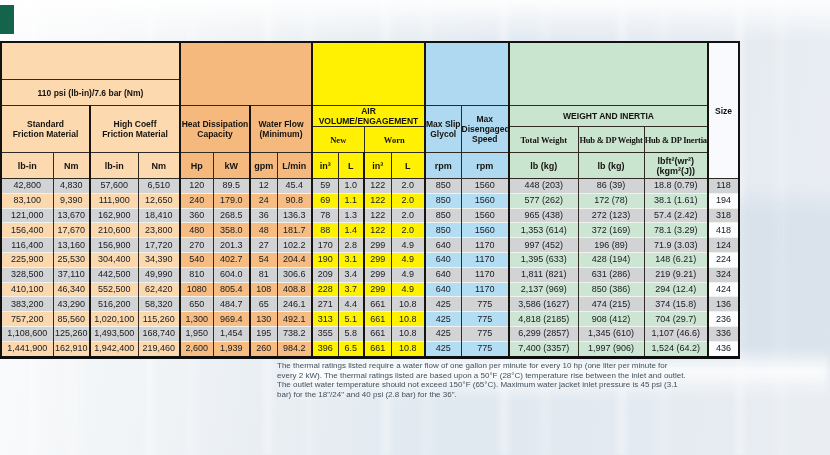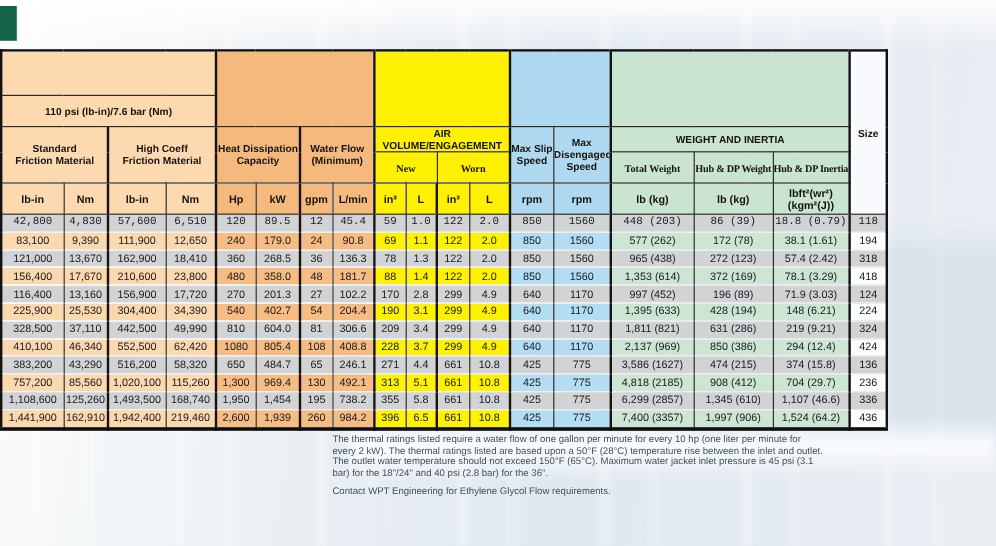--- a/index.html
+++ b/index.html
@@ -17,21 +17,21 @@
   .bg-block{right:-20px;top:200px;width:280px;height:180px;background:rgba(193,208,224,.35);filter:blur(9px);border-radius:6px;}
 
   .green-chip{position:absolute;left:0;top:5px;width:14px;height:29px;background:#14644b;}
 
   table.spec{position:absolute;left:0;top:41px;width:738px;border-collapse:collapse;table-layout:fixed;
     border:2px solid #121212;border-bottom:3px solid #0e0e0e;}
   .spec th,.spec td{padding:0;margin:0;text-align:center;vertical-align:middle;overflow:hidden;}
   .spec th{border:1px solid #2f2a24;font-weight:bold;color:#15130f;font-size:8.5px;line-height:10px;white-space:pre-line;}
   .spec td{border-left:1px solid #2f2a24;border-right:1px solid #2f2a24;border-top:1px solid #f1f1ed;
     font-size:9px;color:#181a20;line-height:11px;white-space:nowrap;}
-  tbody tr:first-child td{border-top:1.5px solid #1c1a17;font-family:Liberation Mono, monospace;}
+  tbody tr:first-child td{border-top:1.5px solid #1c1a17;}
   .gb{border-left-width:2px !important;border-left-color:#17130f !important;}
 
   tr.rA th{height:36px;}
   tr.rB th{height:25px;}
   tr.rC th{height:20px;text-align:center;}
   tr.rD th{height:25px;font-family:Liberation Serif, serif;}
   tr.rE th{height:25px;font-size:9px;}
   tbody td{height:13.8px;}
 
   .h-friction{background:#fcd9af;}
@@ -105,21 +105,21 @@
         <th colspan="2" rowspan="2" class="h-friction">Standard
 Friction Material</th>
         <th colspan="2" rowspan="2" class="h-friction gb">High Coeff
 Friction Material</th>
         <th colspan="2" rowspan="2" class="h-thermal gb">Heat Dissipation
 Capacity</th>
         <th colspan="2" rowspan="2" class="h-thermal gb">Water Flow
 (Minimum)</th>
         <th colspan="4" class="h-air gb">AIR VOLUME/ENGAGEMENT</th>
         <th rowspan="2" class="h-speed gb">Max Slip
-Speed</th>
+Glycol</th>
         <th rowspan="2" class="h-speed">Max
 Disengaged
 Speed</th>
         <th colspan="3" class="h-weight gb">WEIGHT AND INERTIA</th>
       </tr>
       <tr class="rD">
         <th colspan="2" class="h-air gb">New</th>
         <th colspan="2" class="h-air">Worn</th>
         <th class="h-weight gb">Total Weight</th>
         <th class="h-weight tight">Hub &amp; DP Weight</th>
@@ -389,16 +389,15 @@
         </tr>
       </tbody>
   </table>
 
   <div class="notes">
     <div class="notes-body">
       <p>The thermal ratings listed require a water flow of one gallon per minute for every 10 hp (one liter per minute for
 every 2 kW). The thermal ratings listed are based upon a 50°F (28°C) temperature rise between the inlet and outlet.
 The outlet water temperature should not exceed 150°F (65°C). Maximum water jacket inlet pressure is 45 psi (3.1
 bar) for the 18"/24" and 40 psi (2.8 bar) for the 36".</p>
-      <p>Contact WPT Engineering for Ethylene Glycol Flow requirements.</p>
     </div>
   </div>
 </div>
 
 </body></html>

